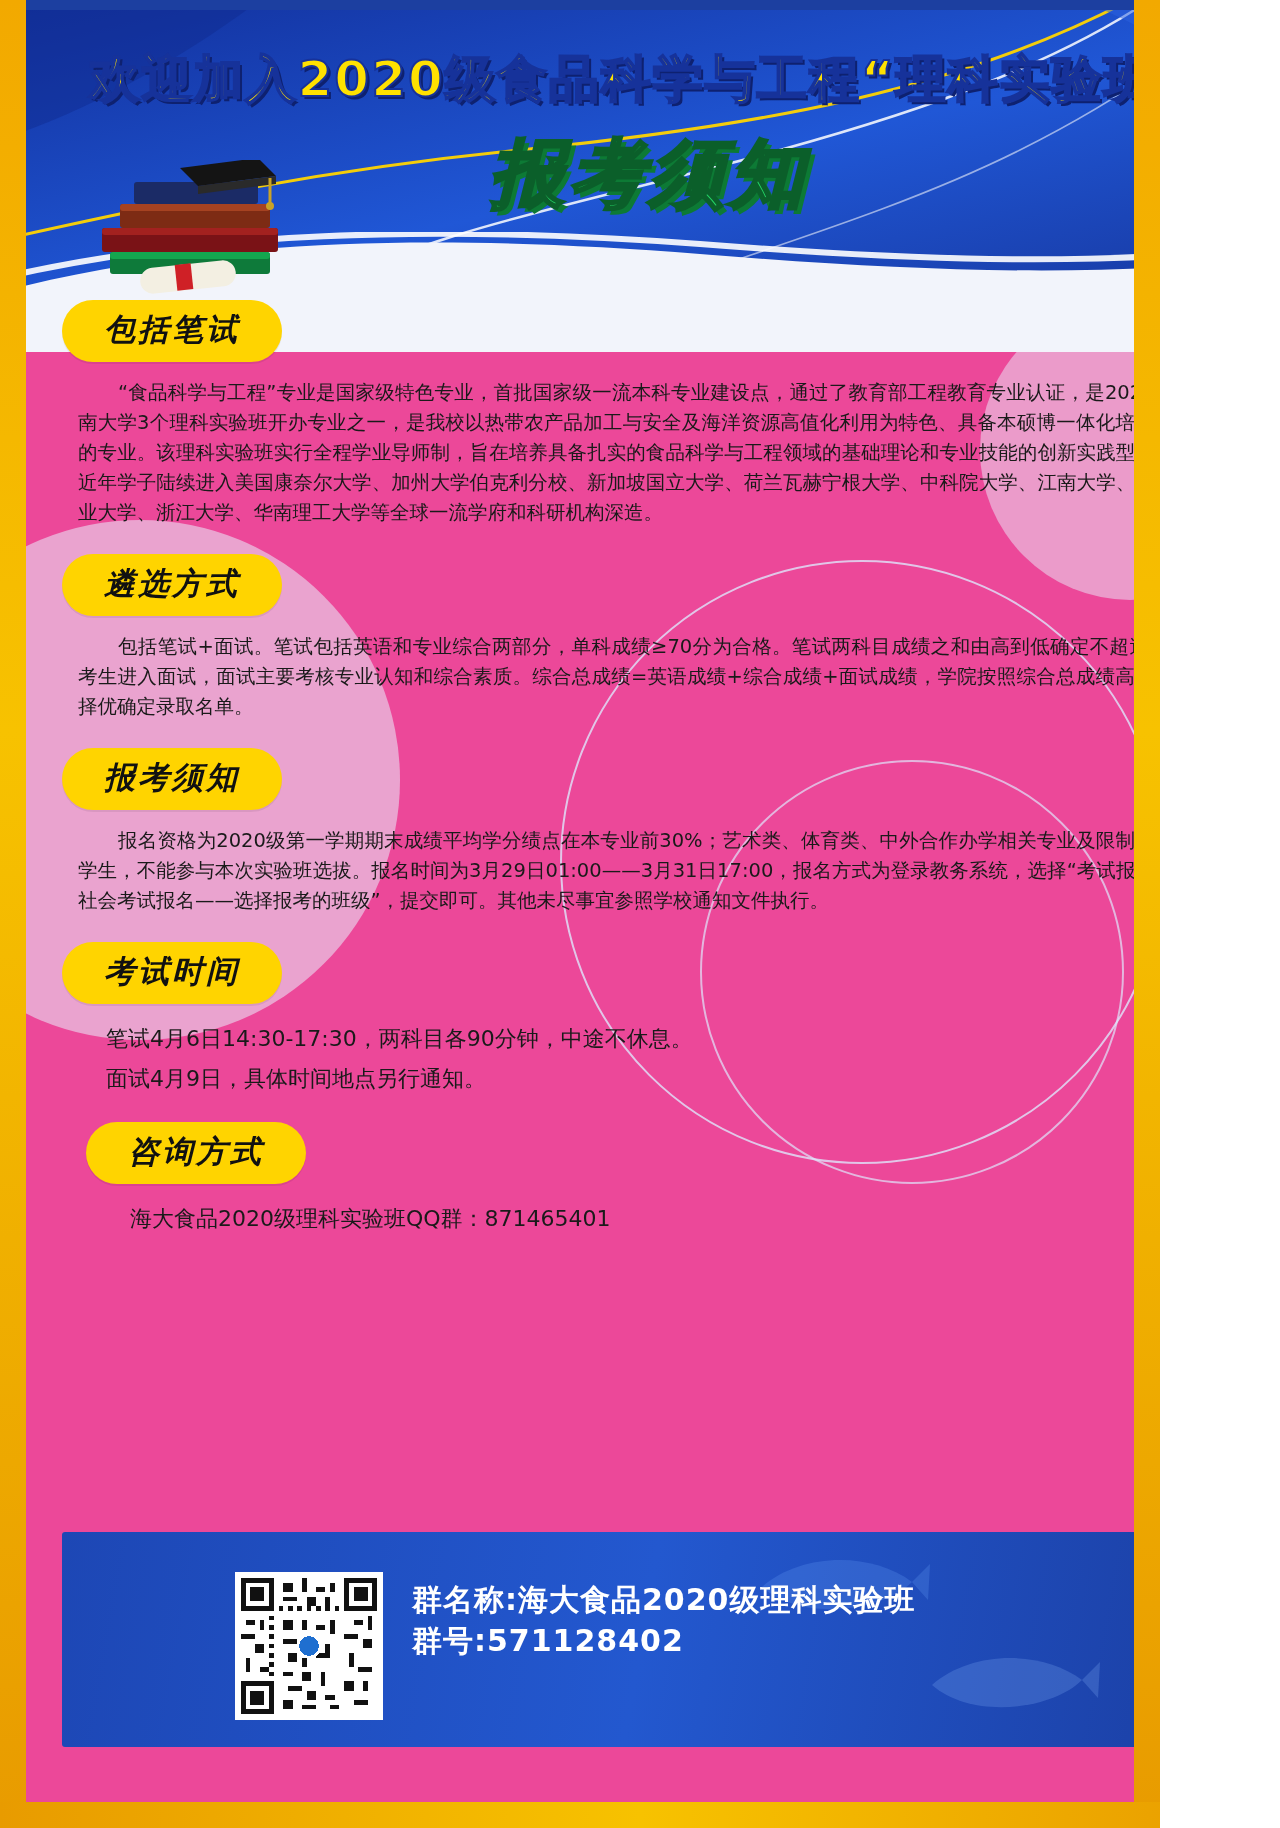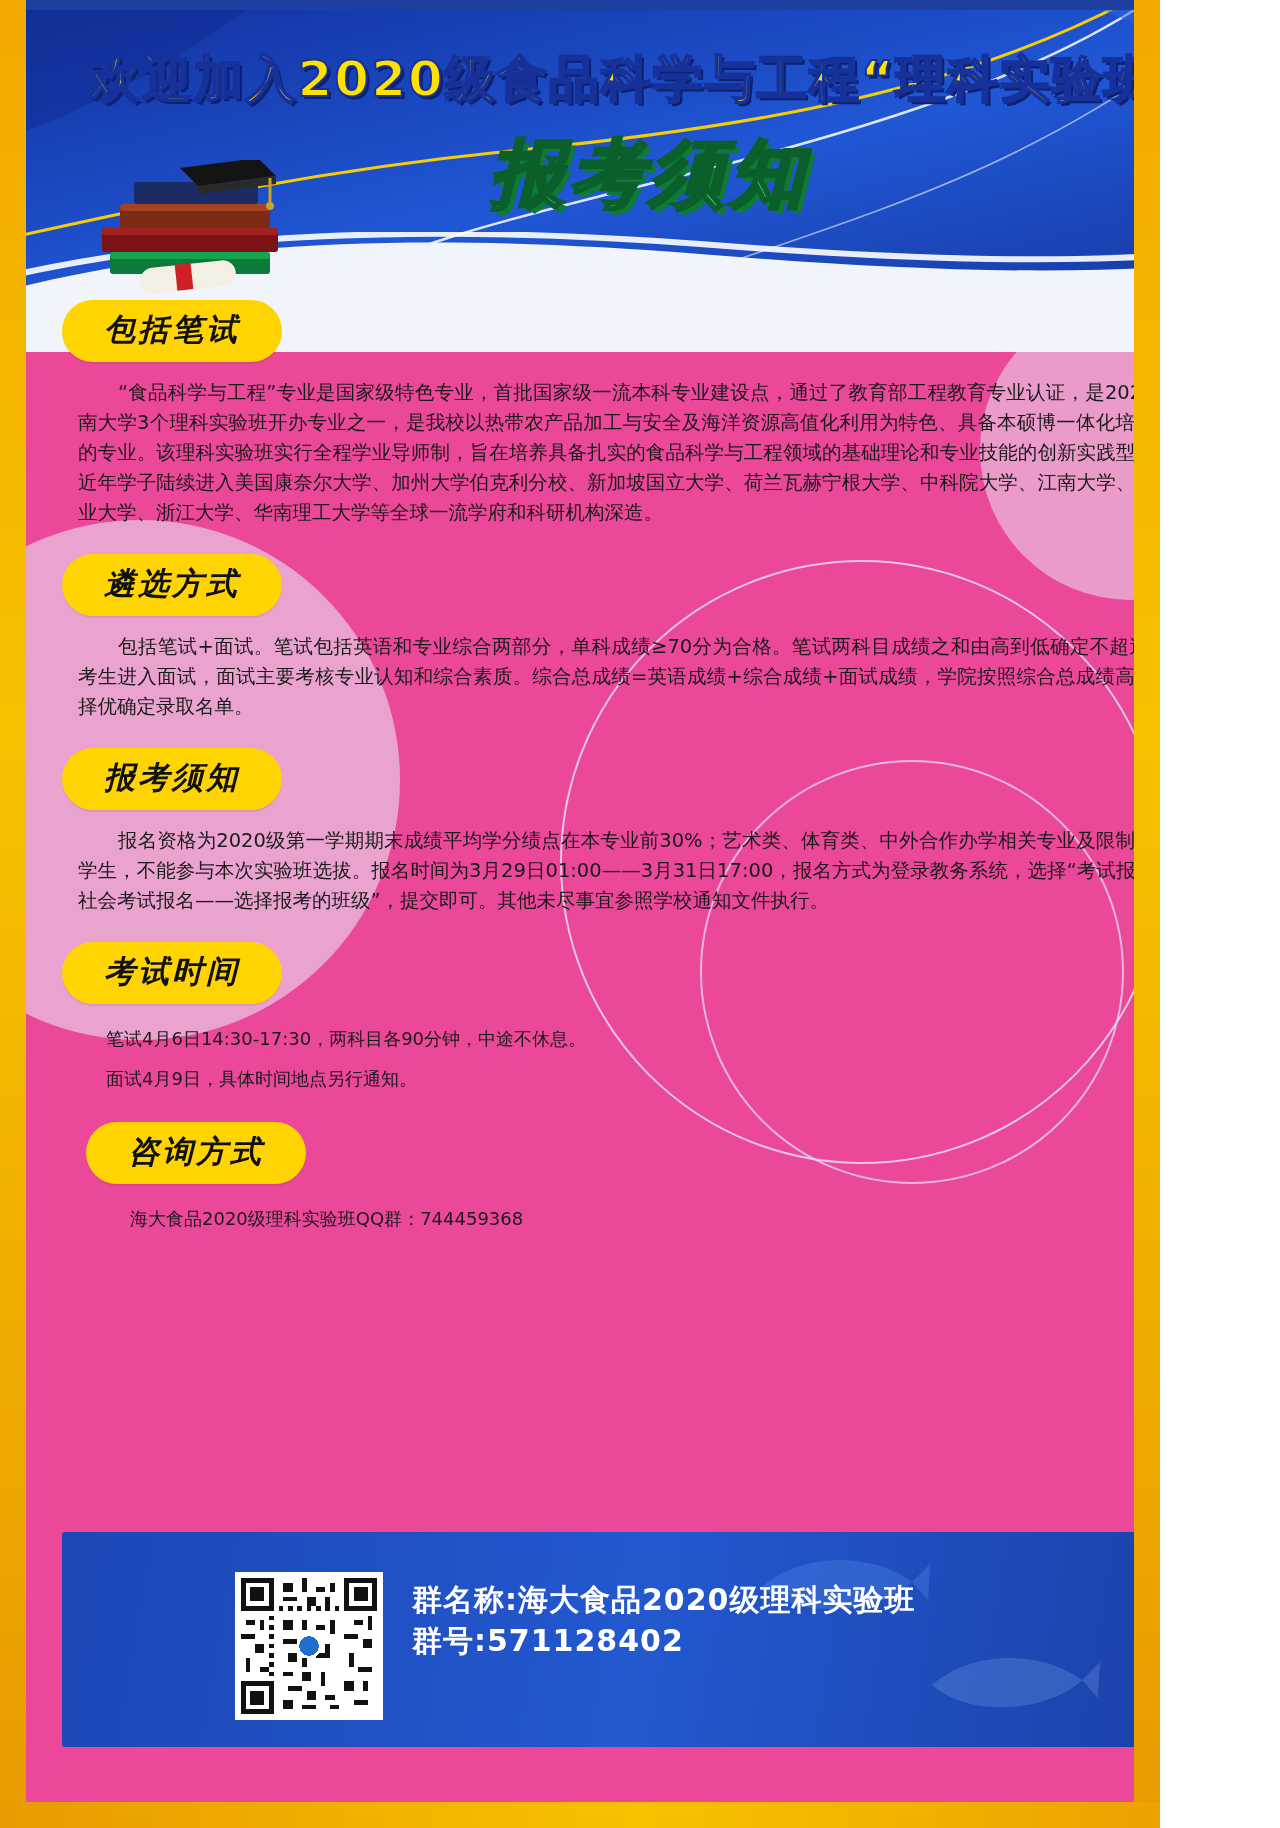--- a/index.html
+++ b/index.html
@@ -69,21 +69,21 @@
     box-shadow:0 2px 0 rgba(0,0,0,.07);
   }
   .sec-title-wrap{margin-left:36px;}
   .para{
     margin:16px 60px 0 52px;
     font-size:19.5px;line-height:30px;color:#1a1a1a;
     text-align:justify;
     font-family:"DejaVu Sans","Liberation Sans",sans-serif;
   }
   .para.indent{text-indent:40px;}
-  .para.small{margin-left:80px;font-size:18px;line-height:38px;}
+  .para.small{margin-left:80px;font-size:22px;line-height:38px;}
 
   
   .footer{
     position:absolute;left:62px;top:1532px;width:1160px;height:215px;
     background:linear-gradient(100deg,#1d47b5 0%,#2358cf 50%,#1b3fa4 100%);
     border-radius:3px;overflow:hidden;
   }
   .footer .fish{position:absolute;opacity:.22;}
   .qr{
     position:absolute;left:173px;top:40px;width:136px;height:136px;background:#ffffff;padding:6px;
@@ -177,21 +177,21 @@
         <span class="sec-title">考试时间</span>
       </div>
       <p class="para small">笔试4月6日14:30-17:30，两科目各90分钟，中途不休息。</p>
       <p class="para small" style="margin-top:2px;">面试4月9日，具体时间地点另行通知。</p>
     </div>
 
     <div class="section" style="margin-top:24px;margin-left:24px;">
       <div class="sec-title-wrap">
         <span class="sec-title">咨询方式</span>
       </div>
-      <p class="para small">海大食品2020级理科实验班QQ群：744459368</p>
+      <p class="para small">海大食品2020级理科实验班QQ群：871465401</p>
     </div>
 
   </div>
 
   <div class="footer">
     <svg class="fish" style="left:690px;top:10px;" width="180" height="90" viewBox="0 0 180 90">
       <path d="M10,45 C50,10 120,10 160,40 C130,70 50,80 10,45 Z" fill="#6fa8ff"></path>
       <path d="M160,40 L178,22 L176,58 Z" fill="#6fa8ff"></path>
     </svg>
     <svg class="fish" style="left:860px;top:108px;" width="180" height="90" viewBox="0 0 180 90">

